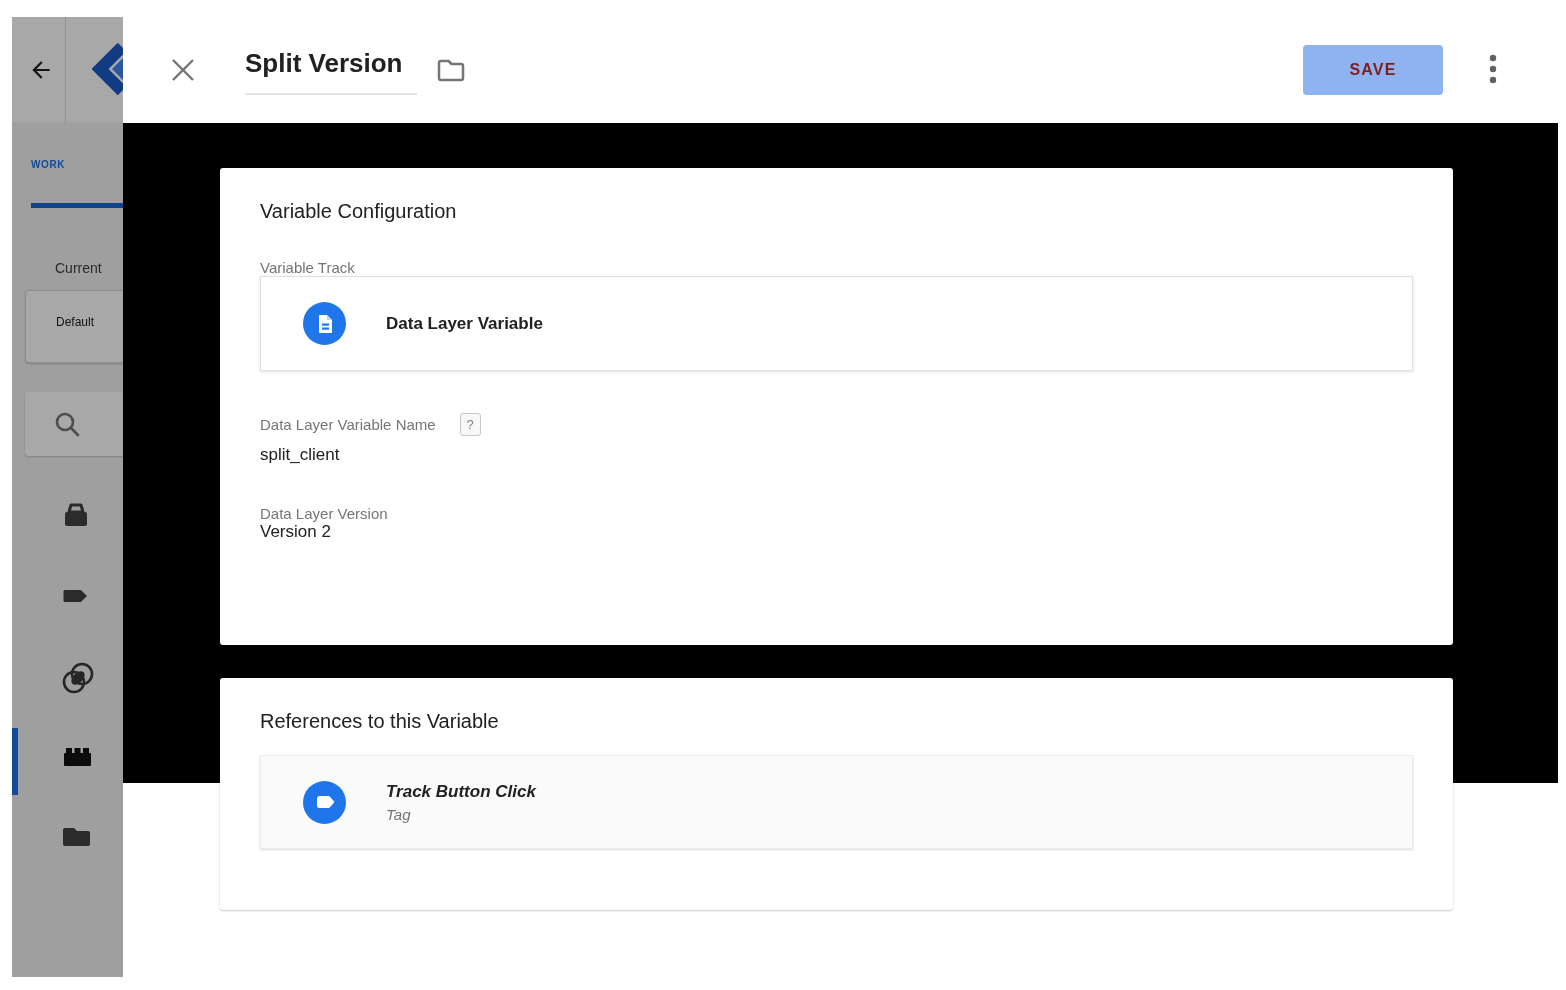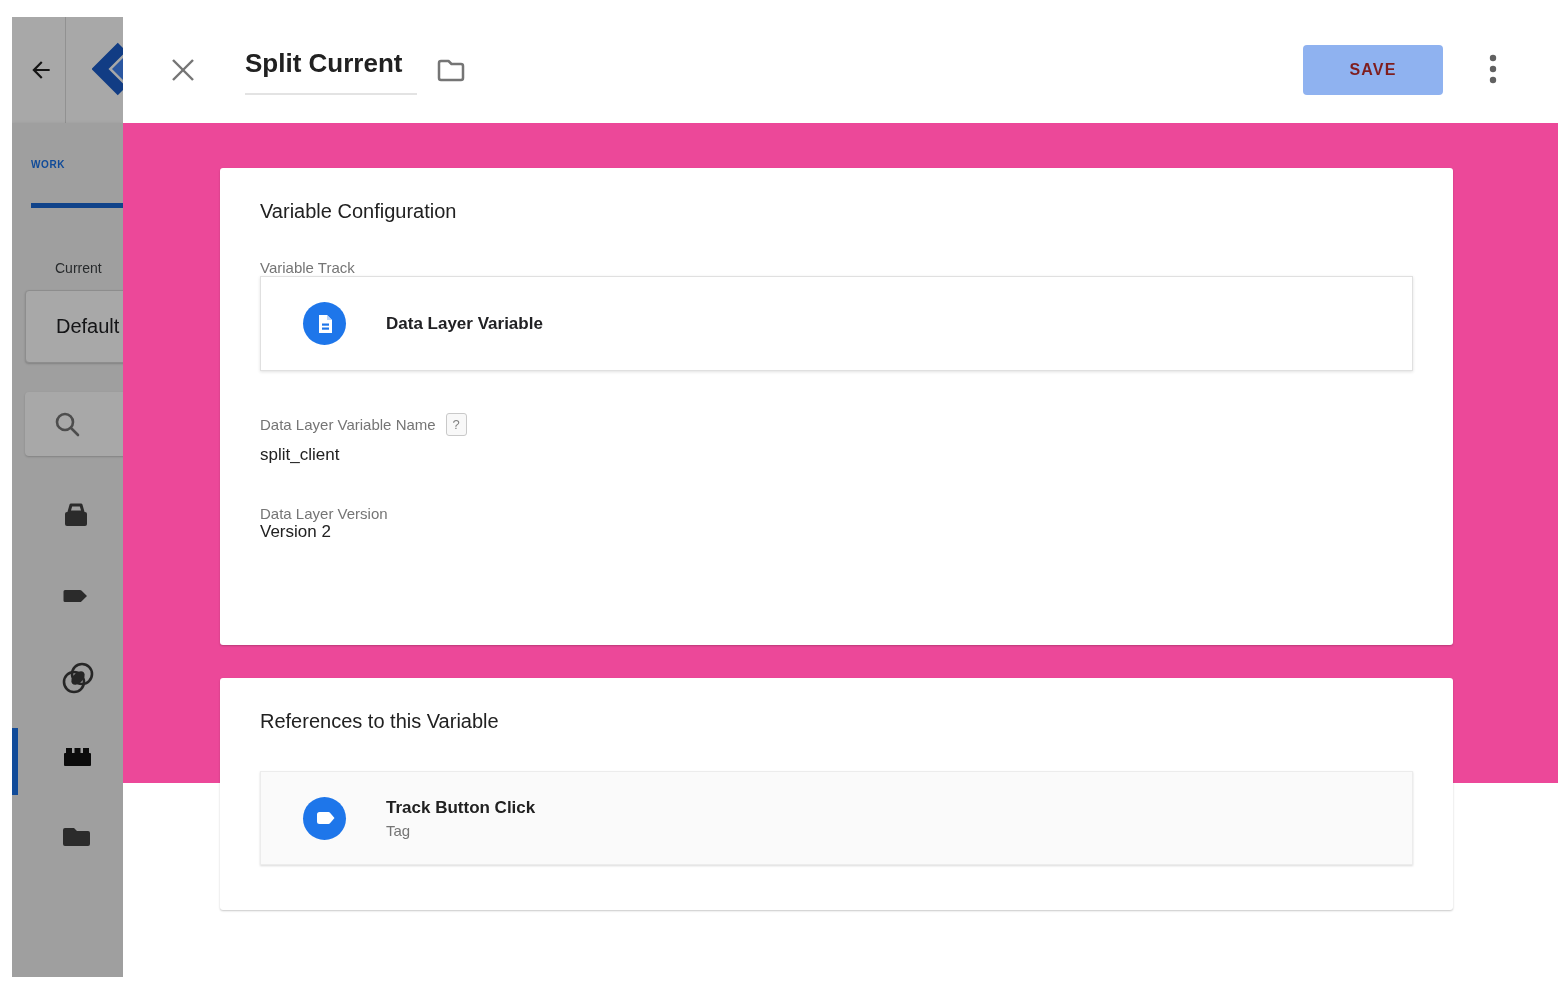--- a/index.html
+++ b/index.html
@@ -17,21 +17,21 @@
   .app-tabbar { position:absolute; left:0; top:106px; width:100%; height:85px; background:#f1f1f1;
                 box-shadow:0 2px 4px rgba(0,0,0,0.25); }
   .tab-label { position:absolute; left:19px; top:36px; font-size:10px; font-weight:bold;
                letter-spacing:0.6px; color:#1a73e8; white-space:nowrap; }
   .tab-indicator { position:absolute; left:19px; bottom:0; width:120px; height:5px; background:#1967d2; }
 
   .app-content { position:absolute; left:0; top:191px; width:100%; height:614px; background:#f1f1f1;padding-left:10px; }
   .current-label { position:absolute; left:43px; top:52px; font-size:14px; color:#3c4043; white-space:nowrap; }
   .ws-card { position:absolute; left:13px; top:82px; width:130px; height:73px; background:#ffffff;
              border:1px solid #d6d6d6; border-radius:4px; box-shadow:0 1px 2px rgba(0,0,0,0.18); }
-  .ws-card span { position:absolute; left:30px; top:24px; font-size:20px; color:#202124; white-space:nowrap; }
+  .ws-card span { position:absolute; left:30px; top:24px; font-size:12px; color:#202124; white-space:nowrap; }
   .search-card { position:absolute; left:13px; top:184px; width:130px; height:64px; background:#ffffff;
                  border-radius:4px; box-shadow:0 1px 2px rgba(0,0,0,0.18); }
   .search-card svg { position:absolute; left:28px; top:18px; }
 
   .nav-icon { position:absolute; left:48px; width:32px; height:32px; }
   .nav-overview { top:292px; } .nav-tags { top:372px; } .nav-triggers { top:452px; }
   .nav-variables { top:532px; } .nav-folders { top:612px; }
   .active-bar { position:absolute; left:0; top:520px; width:6px; height:67px; background:#1a73e8; }
 
   .scrim { position:absolute; inset:0; background:rgba(0,0,0,0.34); z-index:5; }
@@ -42,50 +42,50 @@
   .close-btn { position:absolute; left:46px; top:56px; width:30px; height:30px; cursor:pointer; }
   .title-wrap { position:absolute; left:122px; top:48px; min-width:172px;
                 border-bottom:2px solid #e3e3e3; padding-bottom:14px; }
   .title-wrap span { font-size:26px; font-weight:bold; color:#212121; white-space:nowrap; }
   .folder-btn { position:absolute; left:312px; top:56px; width:32px; height:28px; }
   .save-btn { position:absolute; left:1180px; top:45px; width:140px; height:50px; background:#8fb2f0;
               border:none; border-radius:4px; color:#7f1d1d; font-size:16px; font-weight:bold;
               letter-spacing:1.2px; font-family:inherit; cursor:pointer; }
   .kebab-btn { position:absolute; left:1356px; top:51px; width:28px; height:36px; }
 
-  .ov-body { position:absolute; left:0; top:123px; width:1435px; height:660px; background:#ec4899;
+  .ov-body { position:absolute; left:0; top:123px; width:1435px; height:660px; background:#000000;
              padding:45px 0 0 97px; }
 
   .card { width:1233px; background:#ffffff; border-radius:3px;
           box-shadow:0 1px 2px rgba(0,0,0,0.22); padding:0 40px; }
   .card h2 { font-size:20px; font-weight:normal; color:#212121; padding-top:32px; }
   .field-label { font-size:15px; color:#757575; }
   .field-value { font-size:17px; color:#212121; }
 
   .config-card { height:477px; }
   .type-label { margin-top:36px; }
   .selector-row { height:95px; background:#ffffff; border:1px solid #e0e0e0;
                   box-shadow:0 1px 3px rgba(0,0,0,0.12); display:flex; align-items:center;
                   padding-left:42px; cursor:pointer; }
   .icon-circle { width:43px; height:43px; border-radius:50%; background:#1e76ea; flex:none;
                  display:flex; align-items:center; justify-content:center; }
   .selector-row .row-name { margin-left:40px; font-size:17px; font-weight:bold; color:#212124; }
 
-  .name-row { margin-top:42px; display:flex; align-items:center; }
+  .name-row { margin-top:42px; display:flex; align-items:center;gap:14px; }
   .help-badge { display:inline-block; margin-left:10px; width:21px; height:23px; background:#f8f8f8;
                 border:1px solid #c9c9c9; border-radius:3px; color:#808080; font-size:13px;
                 text-align:center; line-height:22px; cursor:pointer; }
   .name-value { margin-top:9px; }
   .version-label { margin-top:40px; }
   .version-value { }
 
   .refs-card { margin-top:33px; height:232px; }
-  .ref-row { margin-top:38px; height:94px; background:#fafafa; border:1px solid #ececec;
+  .ref-row { margin-top:22px; height:94px; background:#fafafa; border:1px solid #ececec;
              box-shadow:0 1px 2px rgba(0,0,0,0.15); display:flex; align-items:center;
-             padding-left:42px; cursor:pointer; }
+             padding-left:42px; cursor:pointer;font-style:italic; }
   .ref-text { margin-left:40px; }
   .ref-name { font-size:17px; font-weight:bold; color:#212121; }
   .ref-type { font-size:15px; color:#757575; margin-top:4px; }
 </style>
 </head>
 <body>
 
 <div class="underlay">
   <div class="app-header">
     <div class="back-btn">
@@ -162,21 +162,21 @@
 
   <div class="ov-header">
     <div class="close-btn">
       <svg width="28" height="28" viewBox="0 0 28 28">
         <line x1="4" y1="4" x2="24" y2="24" stroke="#757575" stroke-width="2.4"></line>
         <line x1="24" y1="4" x2="4" y2="24" stroke="#757575" stroke-width="2.4"></line>
       </svg>
     </div>
 
     <div class="title-wrap">
-      <span>Split Current</span>
+      <span>Split Version</span>
     </div>
 
     <div class="folder-btn">
       <svg width="32" height="28" viewBox="0 0 32 28">
         <path d="M4 7 a2 2 0 0 1 2 -2 h7.5 l3 3 H26 a2 2 0 0 1 2 2 v12 a2 2 0 0 1 -2 2 H6 a2 2 0 0 1 -2 -2 z" fill="none" stroke="#757575" stroke-width="2.5" stroke-linejoin="round"></path>
       </svg>
     </div>
 
     <button class="save-btn">SAVE</button>
 

